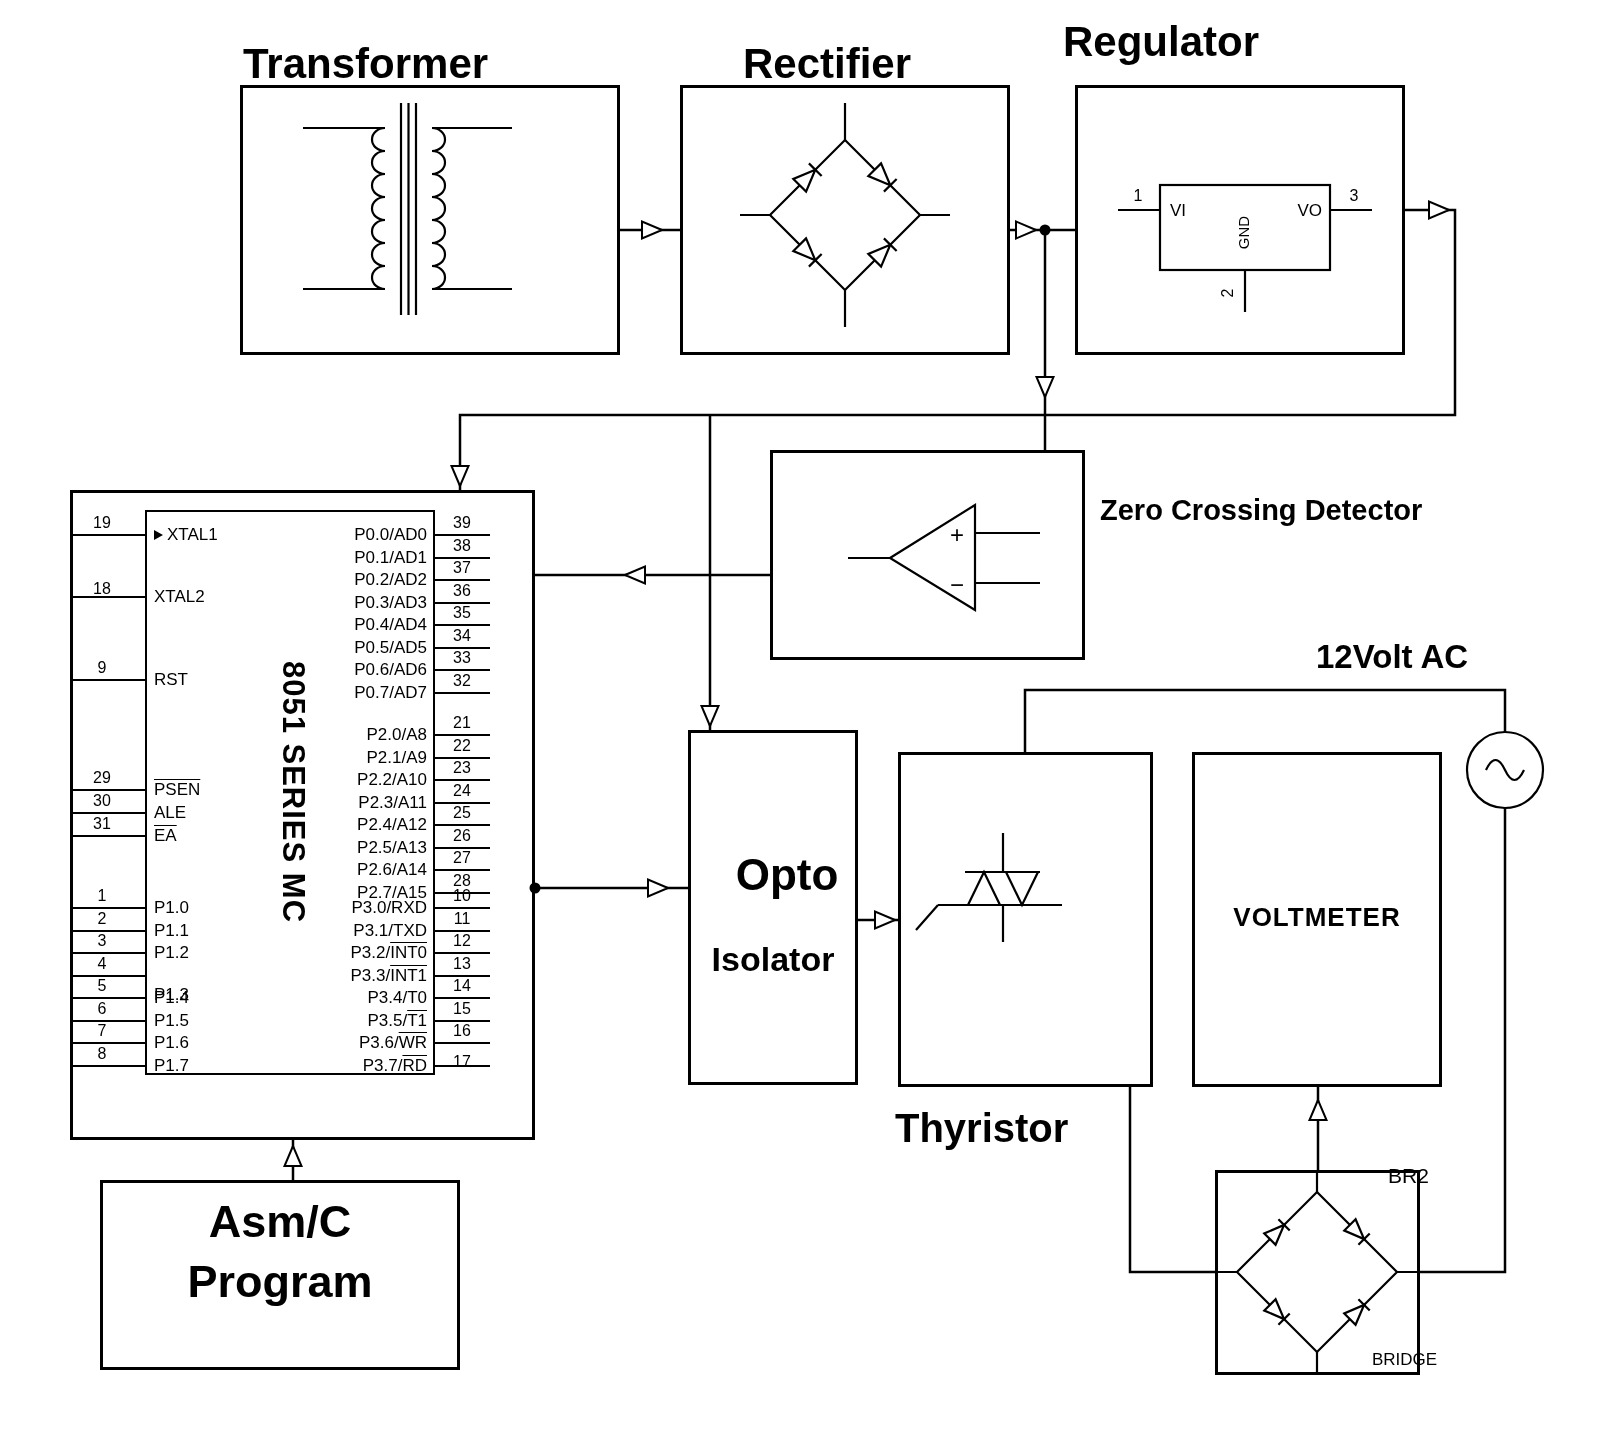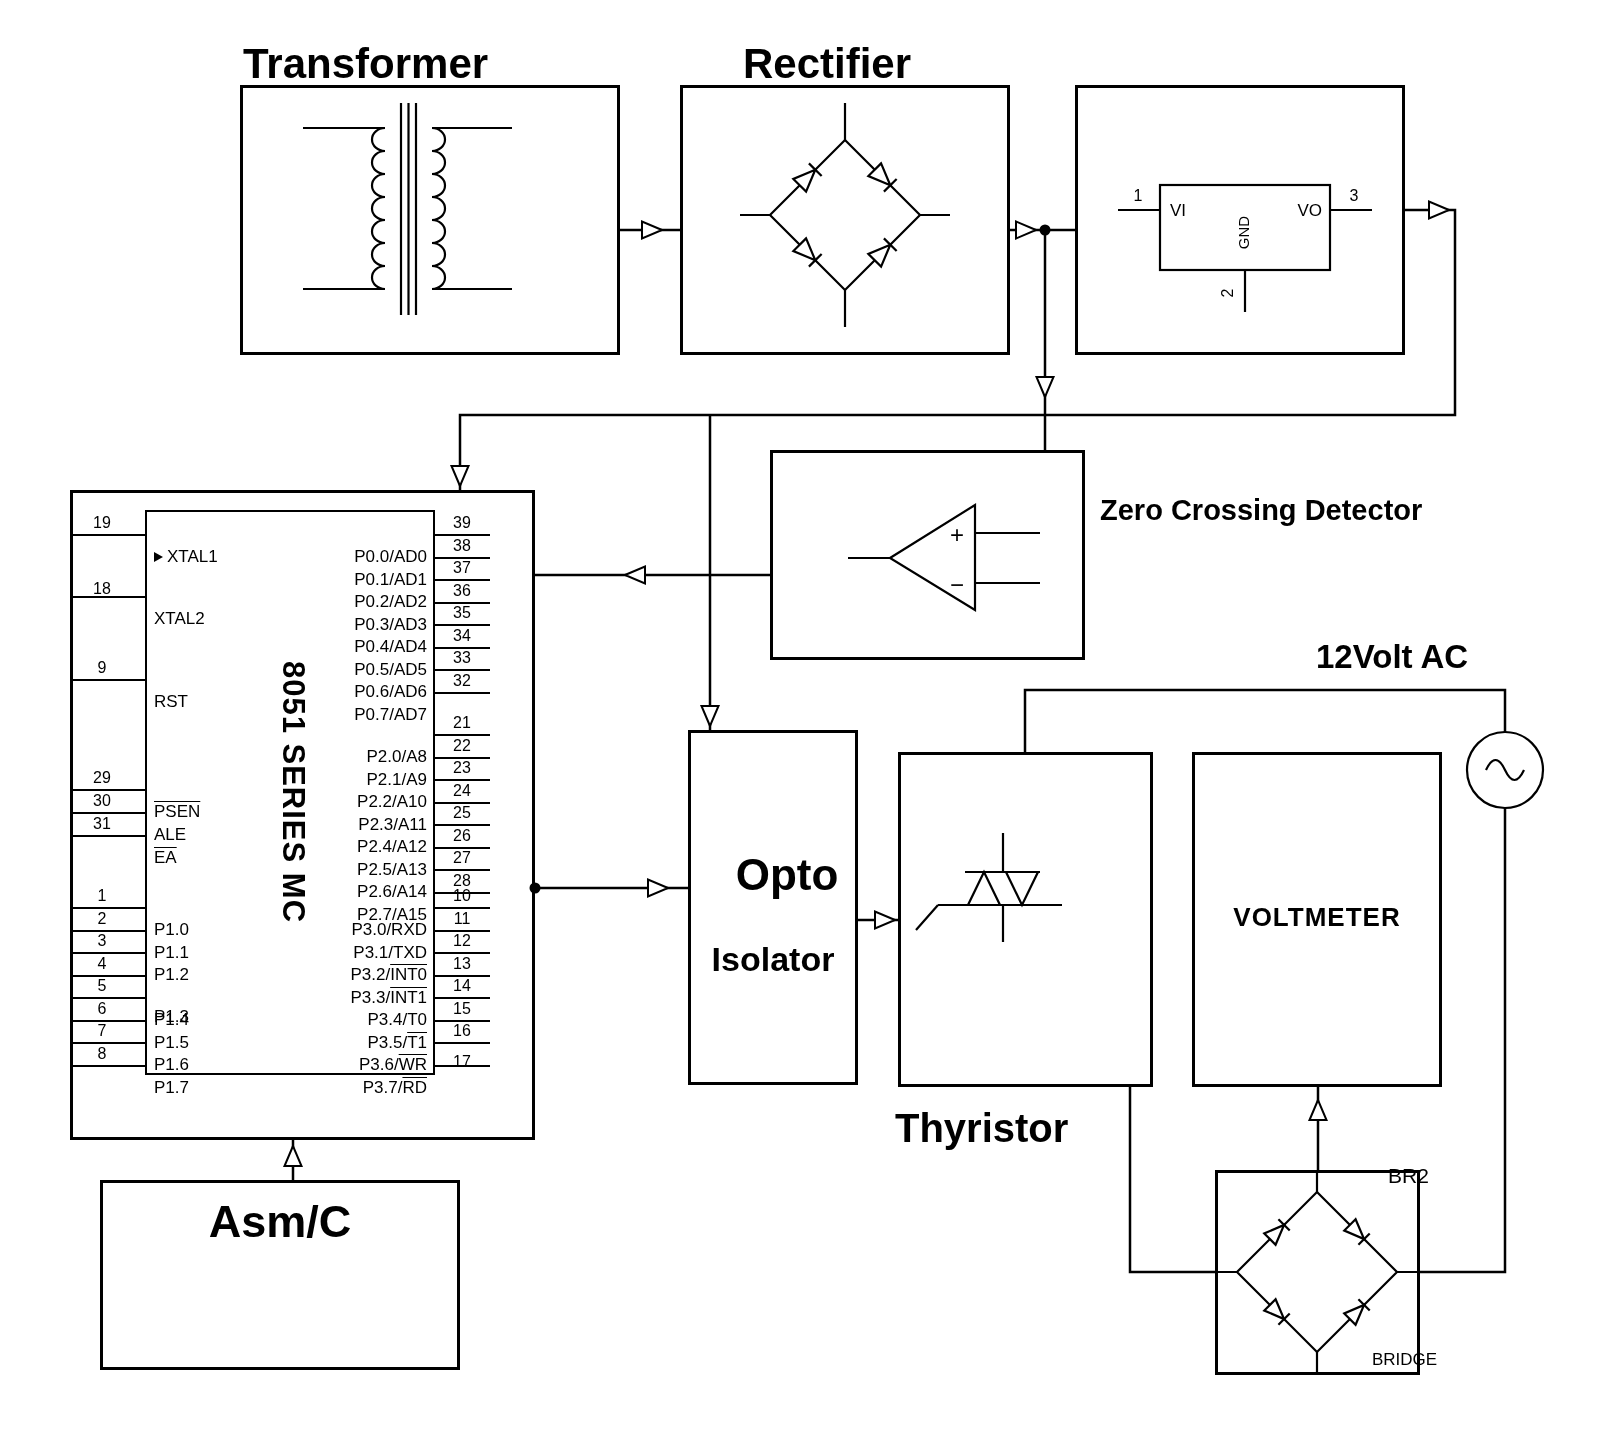--- a/index.html
+++ b/index.html
@@ -8,21 +8,21 @@
   .canvas { position:relative; width:1600px; height:1451px; background:#ffffff; overflow:hidden; }
   svg.layer { position:absolute; left:0; top:0; }
   .block { position:absolute; border:3px solid #000; background:transparent; }
   .chip-rect { position:absolute; border:2.5px solid #000; background:transparent; }
   .lbl { position:absolute; white-space:nowrap; }
   .bold { font-weight:bold; }
   .center { text-align:center; white-space:normal; }
   .t-big { font-size:42px; font-weight:bold; }
   .pinline { position:absolute; height:2px; background:#000; }
   .pinnum { position:absolute; font-size:16px; width:48px; text-align:center; }
-  .pinlabel { position:absolute; font-size:17px; white-space:nowrap; line-height:19px;margin-top:22px; }
+  .pinlabel { position:absolute; font-size:17px; white-space:nowrap; line-height:19px; }
   .pinlabel-r { width:190px; text-align:right; }
   .ov { text-decoration: overline; }
   .pinarrow { display:inline-block; width:0; height:0; border-left:9px solid #000;
               border-top:5px solid transparent; border-bottom:5px solid transparent; margin-right:4px; }
   .chip-title { position:absolute; left:120px; top:771px; width:340px; height:42px;
                 font-size:31px; font-weight:bold; text-align:center; transform:rotate(90deg); letter-spacing:1px; }
   .rot-ccw { transform:rotate(-90deg); }
 </style>
 </head>
 <body>
@@ -148,30 +148,32 @@
   <div class="block" style="left:70px;top:490px;width:465px;height:650px"></div>
   <div class="chip-rect" style="left:145px;top:510px;width:290px;height:565px"></div>
   <div class="block" style="left:688px;top:730px;width:170px;height:355px"></div>
   <div class="block" style="left:898px;top:752px;width:255px;height:335px"></div>
   <div class="block" style="left:1192px;top:752px;width:250px;height:335px"></div>
   <div class="block" style="left:1215px;top:1170px;width:205px;height:205px"></div>
   <div class="block" style="left:100px;top:1180px;width:360px;height:190px"></div>
 
   <div class="lbl t-big" style="left:243px;top:40px">Transformer</div>
   <div class="lbl t-big" style="left:743px;top:40px">Rectifier</div>
+  <div class="lbl t-big" style="left:1063px;top:18px">Regulator</div>
   <div class="lbl bold" style="left:1100px;top:494px;font-size:29px">Zero Crossing Detector</div>
   <div class="lbl bold" style="left:1316px;top:638px;font-size:33px">12Volt AC</div>
   <div class="lbl bold" style="left:895px;top:1106px;font-size:40px">Thyristor</div>
 
   <div class="lbl bold center" style="left:688px;top:850px;width:198px;font-size:44px">Opto</div>
   <div class="lbl bold center" style="left:688px;top:940px;width:170px;font-size:34px">Isolator</div>
 
   <div class="lbl bold center" style="left:1192px;top:902px;width:250px;font-size:26px;letter-spacing:1px">VOLTMETER</div>
 
   <div class="lbl bold center" style="left:100px;top:1196px;width:360px;font-size:45px">Asm/C</div>
+  <div class="lbl bold center" style="left:100px;top:1256px;width:360px;font-size:45px">Program</div>
 
   <div class="lbl" style="left:1388px;top:1164px;font-size:21px">BR2</div>
   <div class="lbl" style="left:1372px;top:1350px;font-size:17px">BRIDGE</div>
 
   <div class="lbl" style="left:1170px;top:201px;font-size:17px">VI</div>
   <div class="lbl" style="left:1280px;top:201px;width:42px;text-align:right;font-size:17px">VO</div>
   <div class="lbl center rot-ccw" style="left:1212px;top:224px;width:62px;height:17px;font-size:15px">GND</div>
   <div class="lbl center" style="left:1122px;top:187px;width:32px;font-size:16px">1</div>
   <div class="lbl center" style="left:1338px;top:187px;width:32px;font-size:16px">3</div>
   <div class="lbl center rot-ccw" style="left:1212px;top:284px;width:32px;font-size:16px">2</div>

